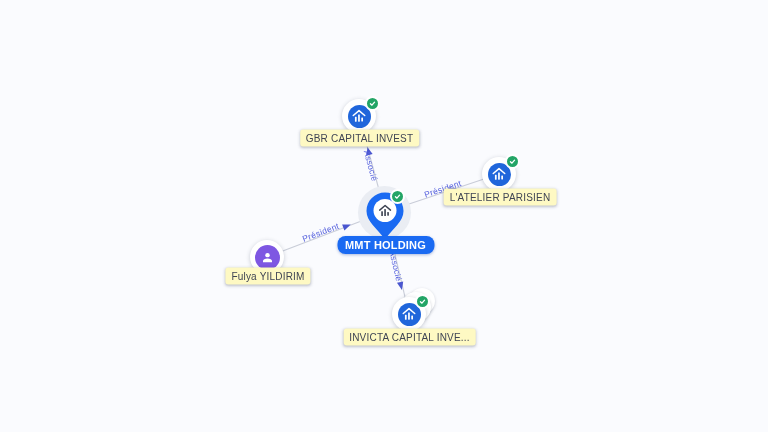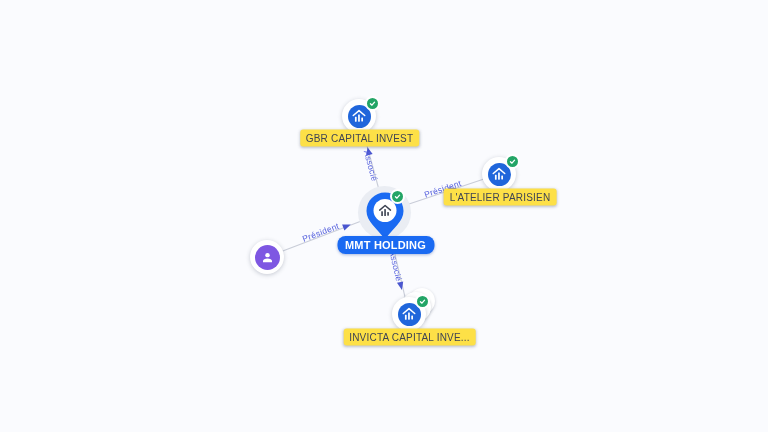--- a/index.html
+++ b/index.html
@@ -18,21 +18,21 @@
   .node{position:absolute;width:34px;height:34px;border-radius:50%;background:#fff;
         box-shadow:0 1px 4px rgba(45,55,80,.25);}
   .node .inner{position:absolute;left:5.5px;top:5.5px;width:23px;height:23px;border-radius:50%;
         background:#2066db;display:flex;align-items:center;justify-content:center;color:#fff;}
   .node .inner.person{left:4.5px;top:4.5px;width:25px;height:25px;background:#7e57e2;}
   .stack-circle{position:absolute;border-radius:50%;background:#fff;
         box-shadow:0 1px 3px rgba(45,55,80,.25);}
   .badge{position:absolute;width:15px;height:15px;border-radius:50%;background:#23a566;
         border:2px solid #fff;box-sizing:border-box;display:flex;align-items:center;justify-content:center;}
   .pin{position:absolute;width:40px;height:50px;}
-  .pill{position:absolute;transform:translate(-50%,-50%);background:#fde047;color:#3f4454;
+  .pill{position:absolute;transform:translate(-50%,-50%);background:#fef9c3;color:#3f4454;
         font-size:10px;line-height:11px;padding:3px 6px;border-radius:3px;white-space:nowrap;
         box-shadow:0 1px 3px rgba(45,55,80,.3);letter-spacing:.2px;}
   .pill.selected{background:#1a6af2;color:#fff;font-weight:bold;font-size:11px;line-height:12px;
         padding:3px 8px;border-radius:4px;box-shadow:0 1px 3px rgba(20,60,160,.35);}
 </style>
 </head>
 <body>
 
 <div class="stage">
 
@@ -137,15 +137,16 @@
     <div class="badge" style="left:25px;top:-2px;">
       <svg width="9" height="9" viewBox="0 0 24 24">
           <path d="M6.5,12.5 L10.5,16.5 L17.5,8.5" stroke="#fff" stroke-width="3.4" fill="none" stroke-linecap="round" stroke-linejoin="round"></path>
         </svg>
     </div>
   </div>
 
   <div class="pill" style="left:359.5px;top:138px;">GBR CAPITAL INVEST</div>
   <div class="pill" style="left:500px;top:197px;">L'ATELIER PARISIEN</div>
   <div class="pill selected" style="left:385.5px;top:244.5px;border-radius:8px;">MMT HOLDING</div>
+  <div class="pill" style="left:268px;top:276px;">Fulya YILDIRIM</div>
   <div class="pill" style="left:409.5px;top:336.5px;">INVICTA CAPITAL INVE...</div>
 
 </div>
 
 </body></html>

